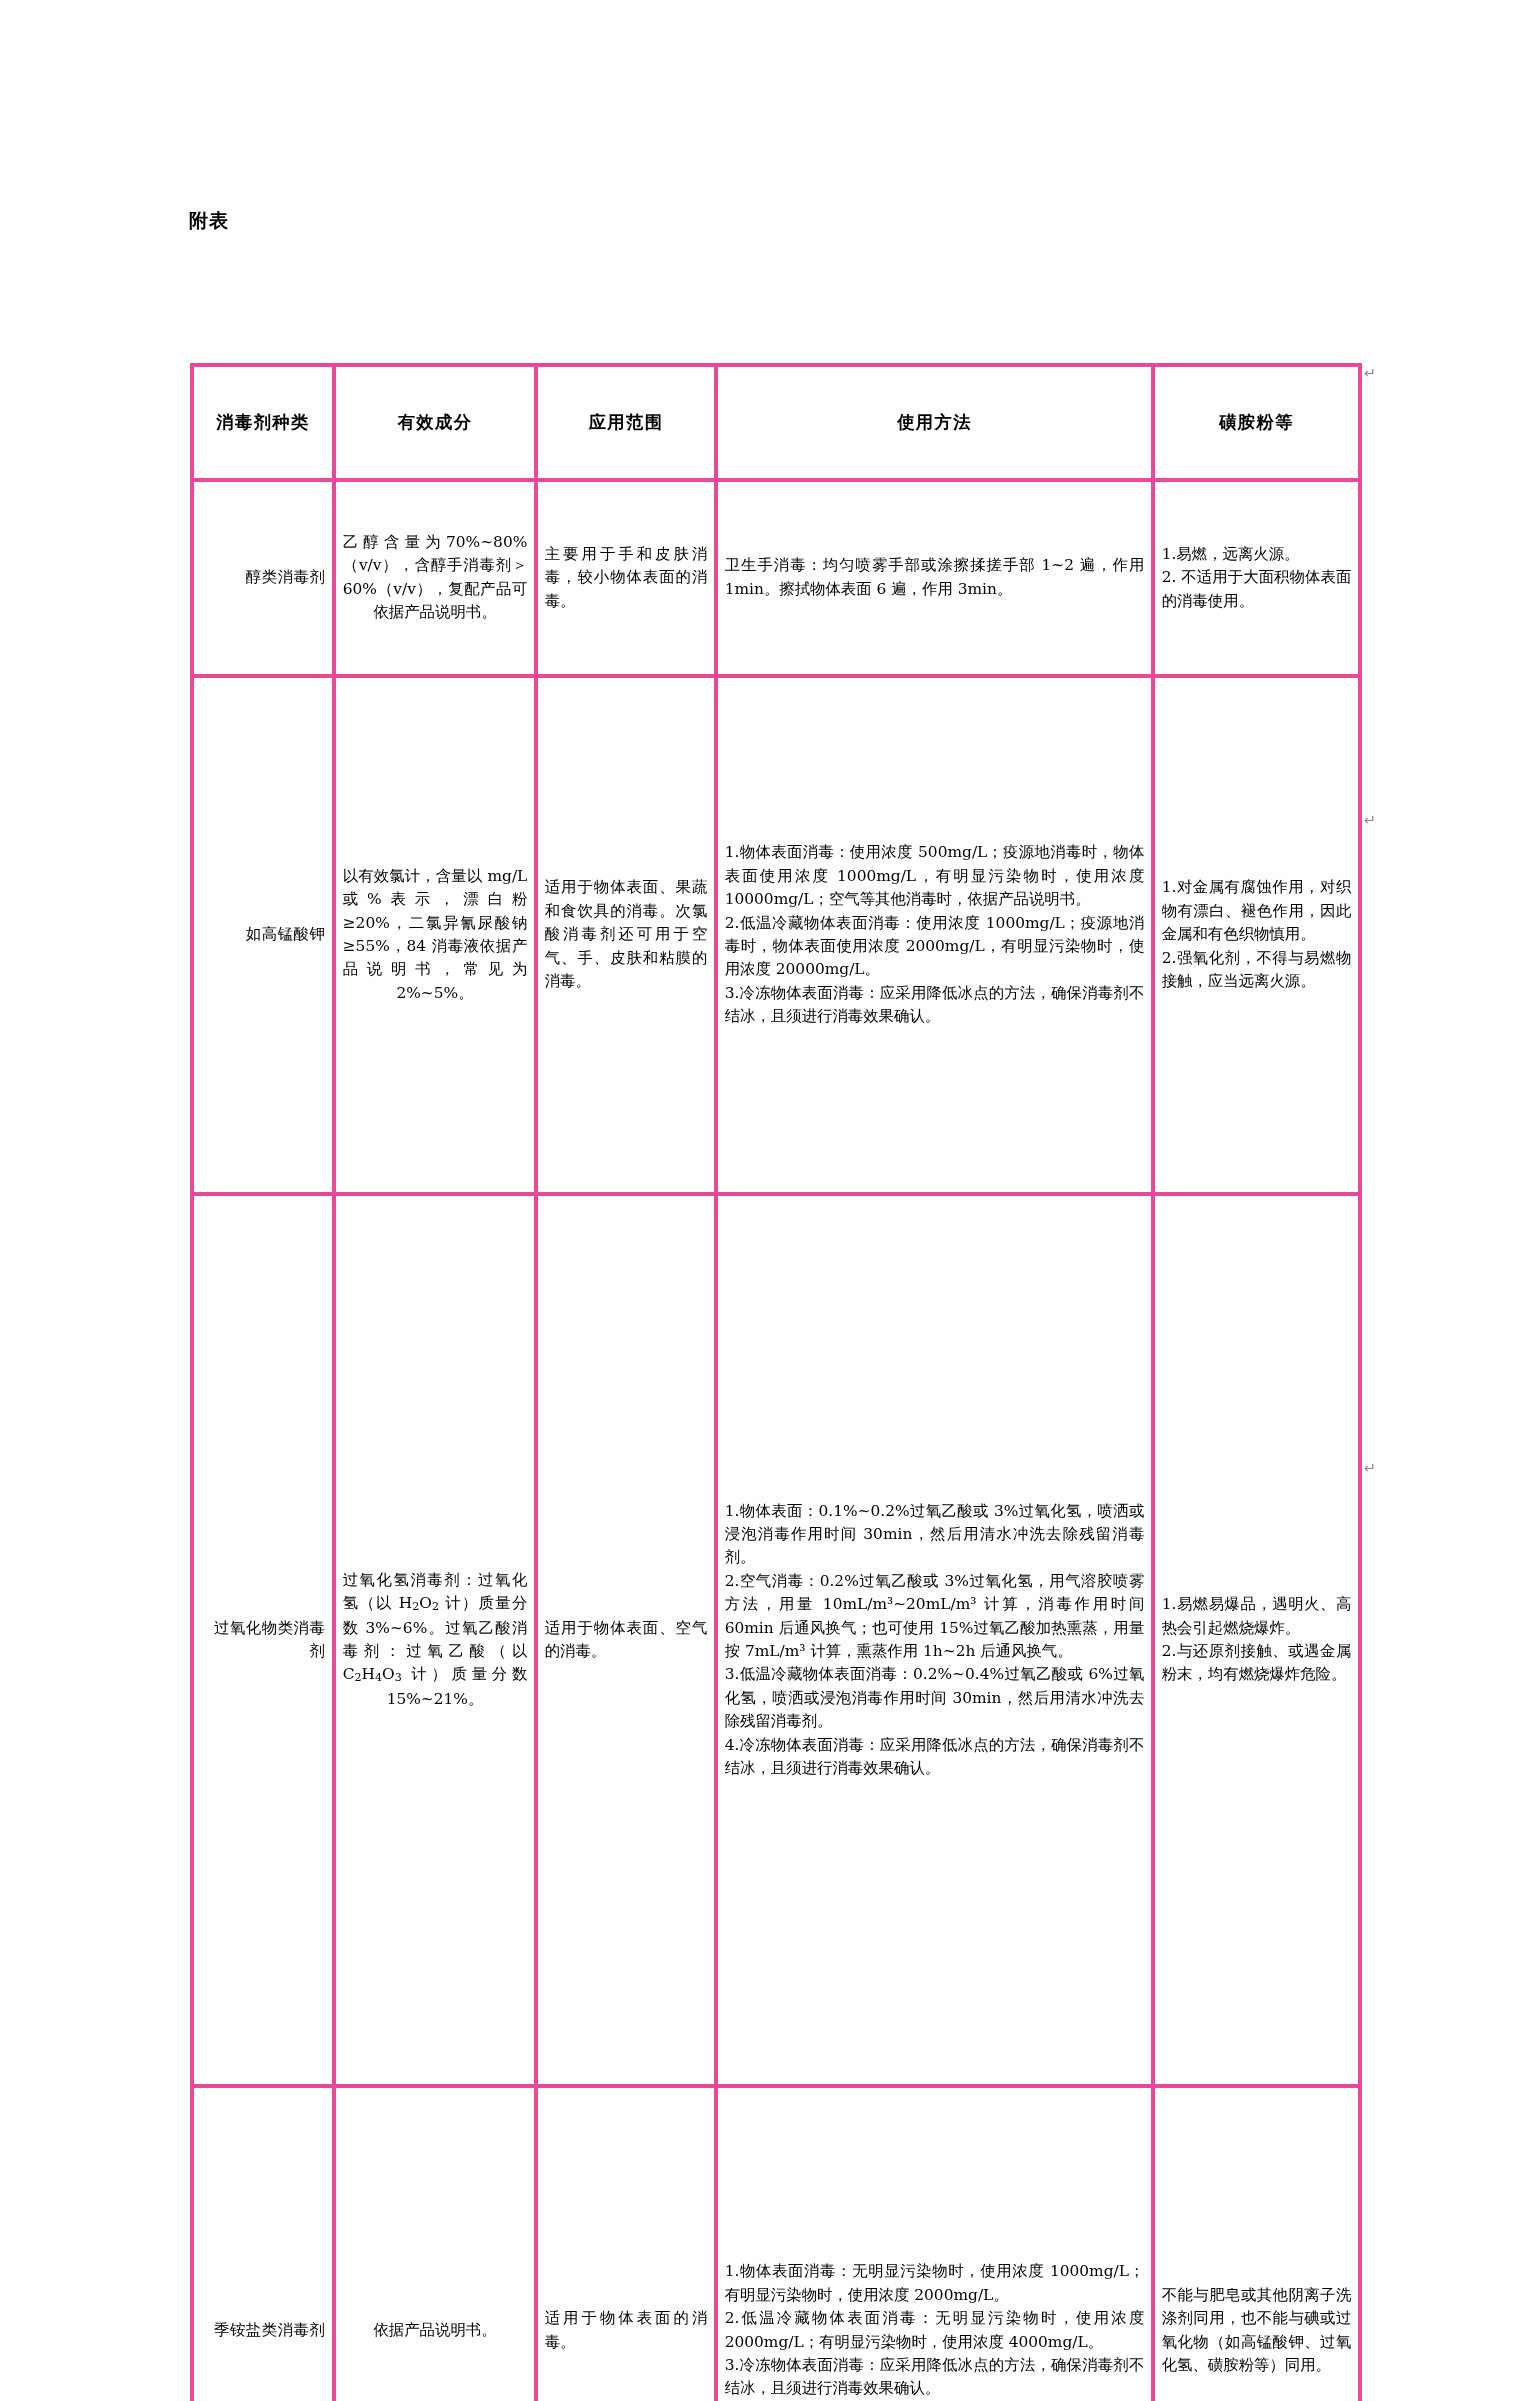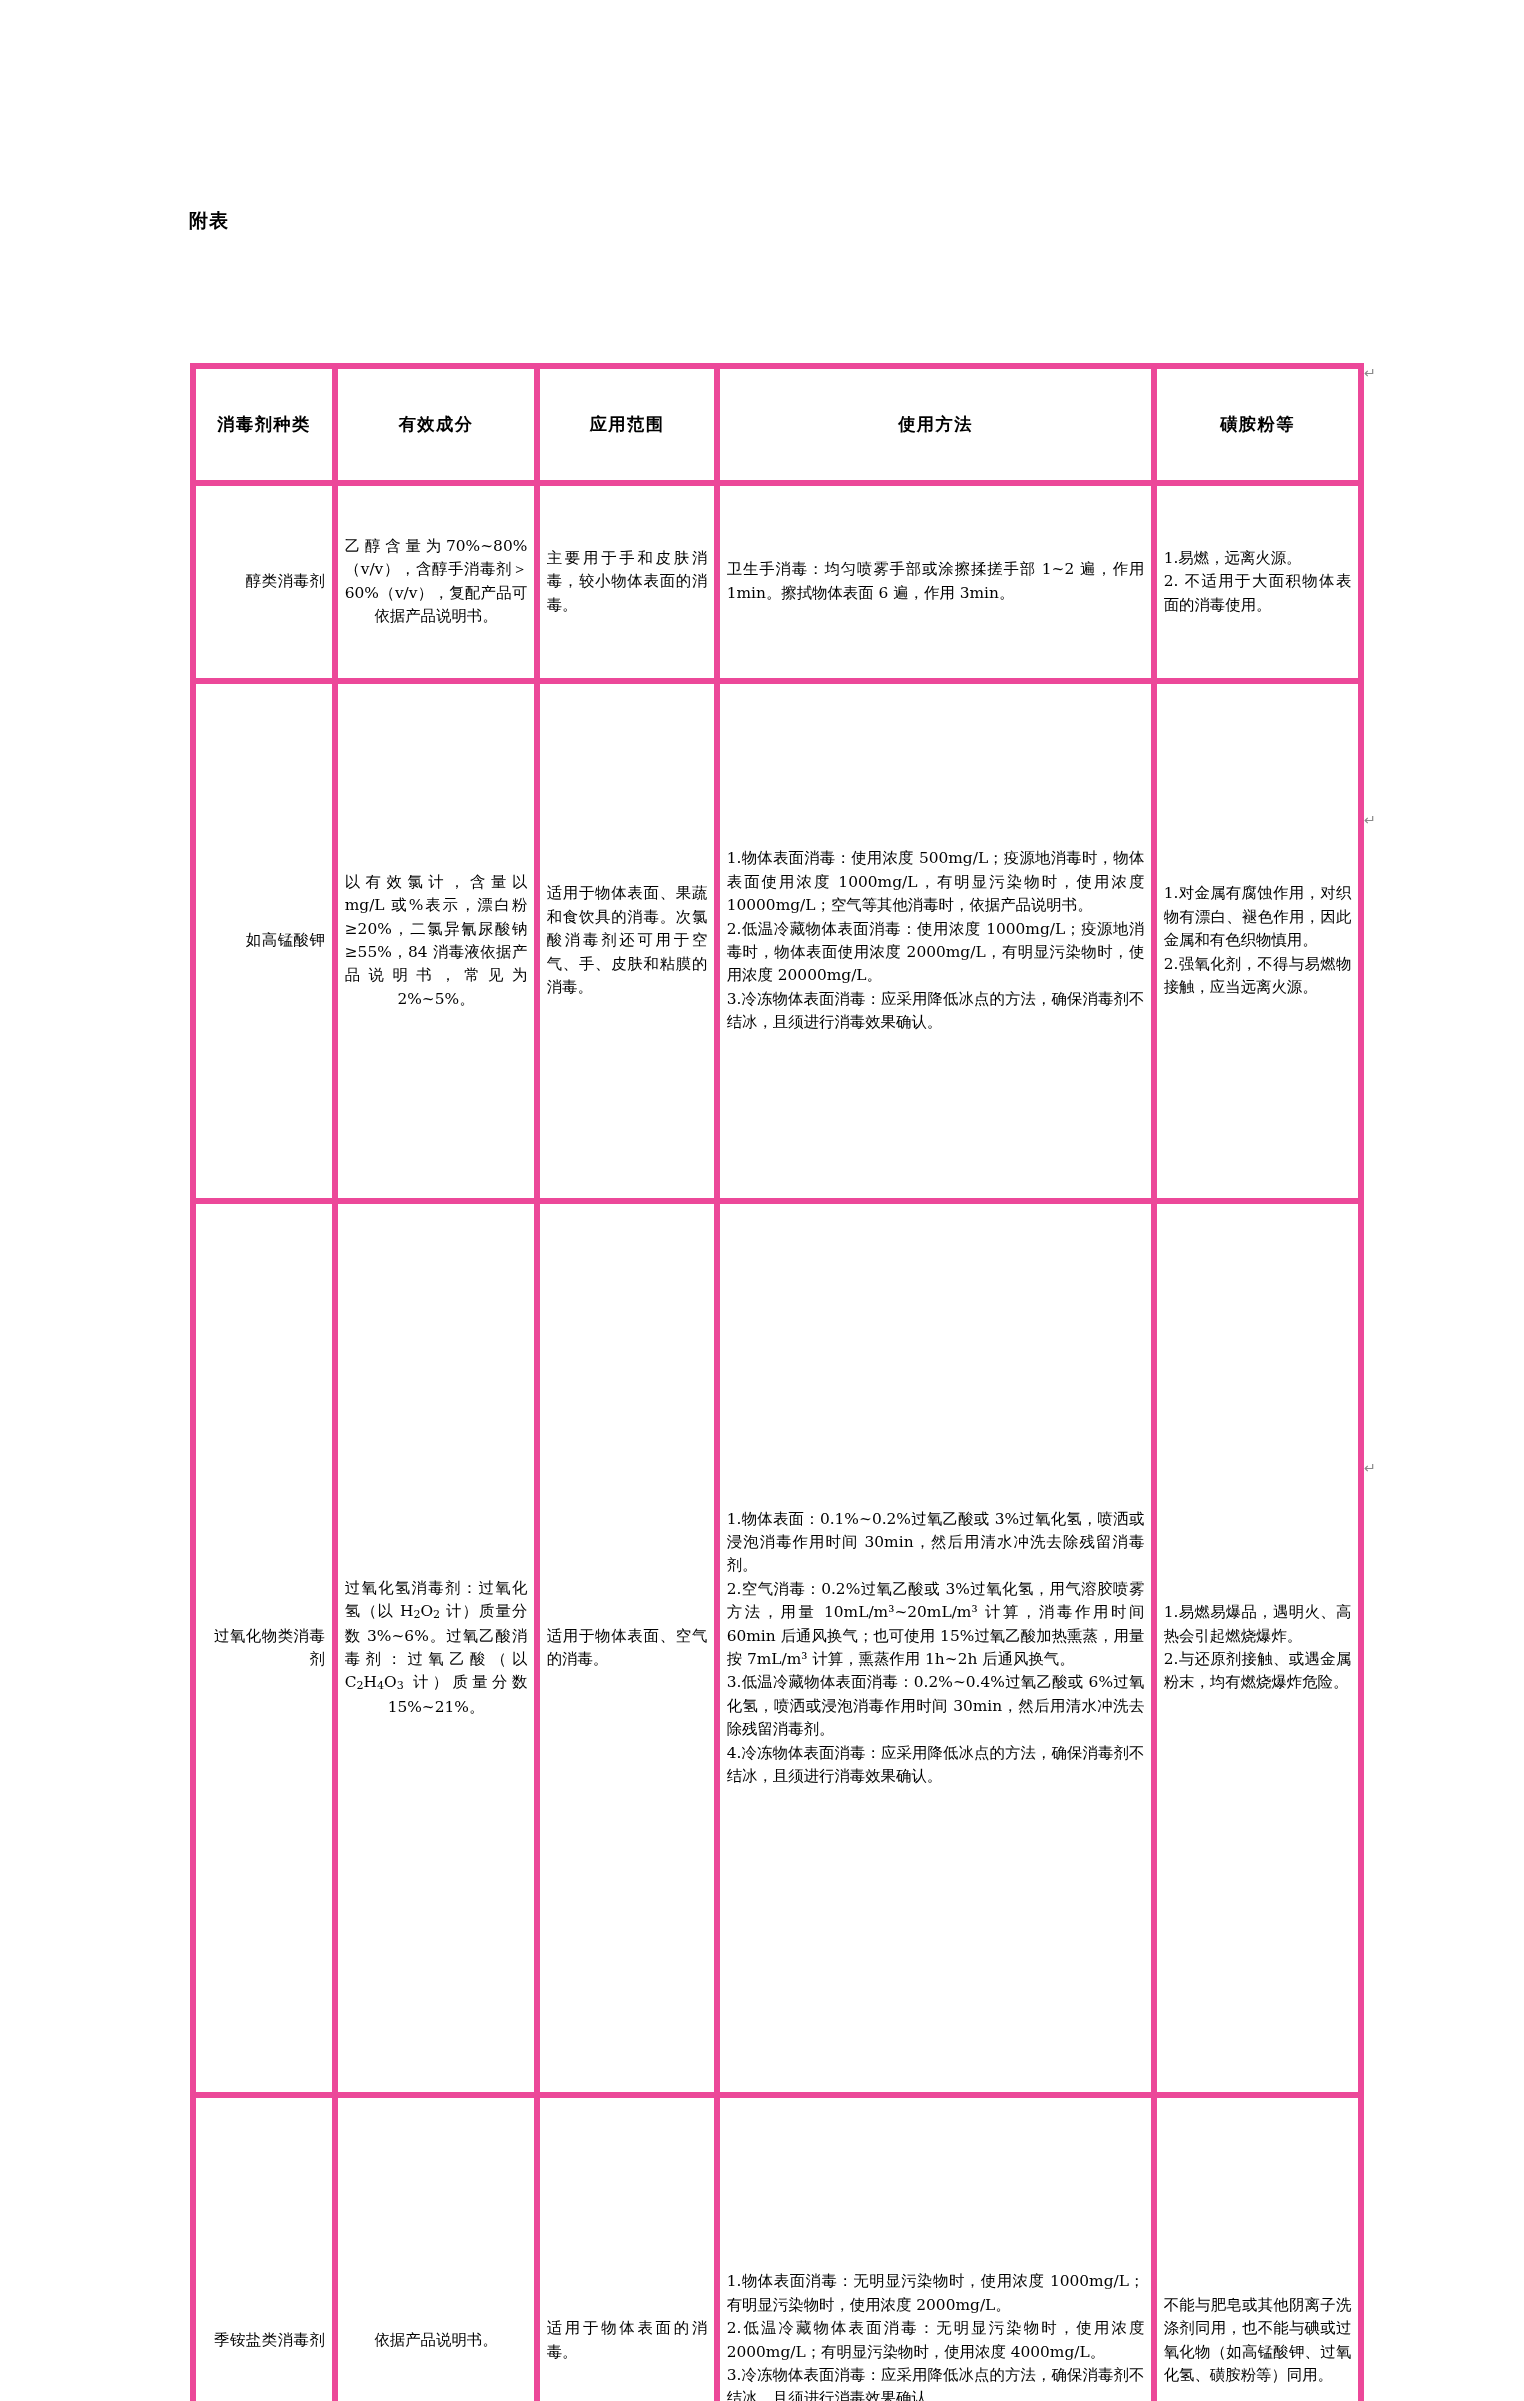--- a/index.html
+++ b/index.html
@@ -29,21 +29,21 @@
     white-space:nowrap;
   }
 
   table.main{
     position:absolute;left:190px;top:363px;
     width:1168px;
     border-collapse:collapse;
     table-layout:fixed;
   }
   table.main td{
-    border:6px solid #ec4899;
+    border:4px solid #ec4899;
     vertical-align:middle;
     padding:4.8px 6.7px;
     font-size:15.4px;
     line-height:1.52;
     color:#000;
   }
   
   col.c0{width:142px;}
   col.c1{width:202px;}
   col.c2{width:180px;}

